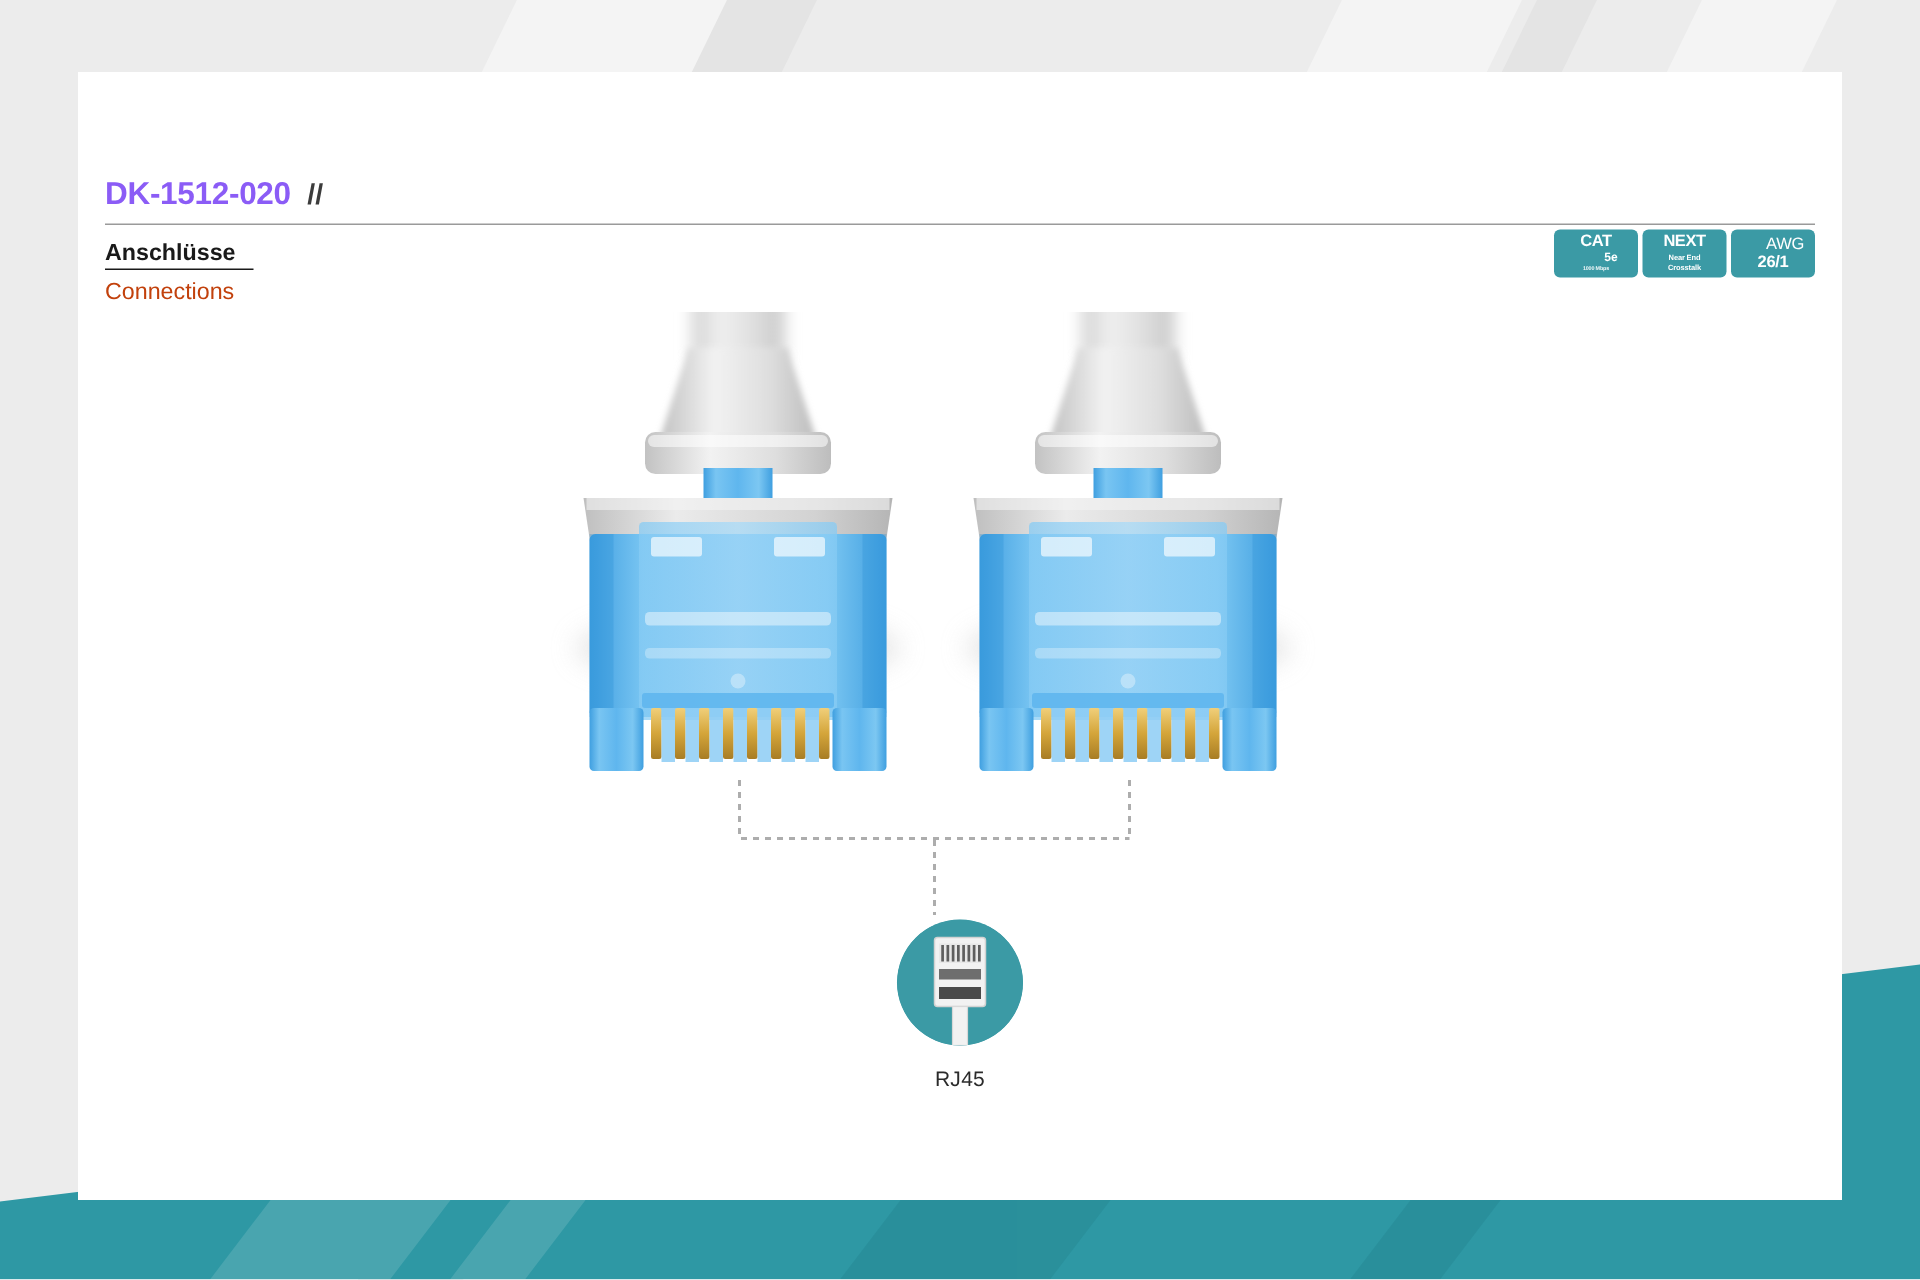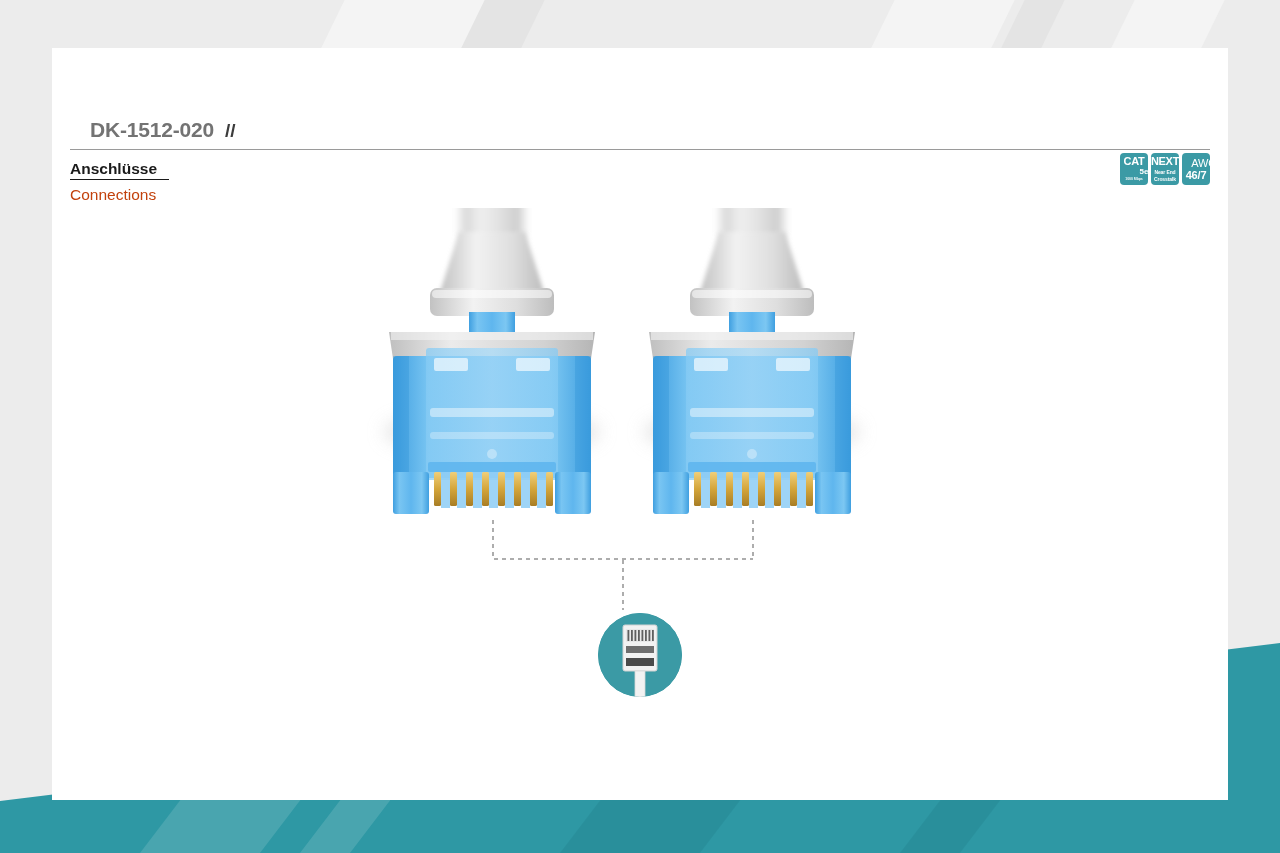--- a/index.html
+++ b/index.html
@@ -29,32 +29,32 @@
   }
 
   
   #logo-wrap { position:absolute; right:18px; top:18px; width:148px; height:42px; }
 
   
   #title-row {
     position:absolute; left:18px; top:70px; width:1140px;
     display:flex; align-items:baseline; gap:0;
   }
-  #sku { color:#737373; font-size:21px; font-weight:bold; letter-spacing:-0.2px;margin-left:20px; }
+  #sku { color:#8b5cf6; font-size:21px; font-weight:bold; letter-spacing:-0.2px; }
   #slashes { color:#3c3c3c; font-size:19px; font-weight:bold; margin:0 9px 0 11px; }
   #title-text { color:#2b2b2b; font-size:18px; letter-spacing:0.1px; }
   #title-rule {
     position:absolute; left:18px; top:101px; width:1140px; height:1px;
     background:#9a9a9a;
   }
 
   
   #badge-row { position:absolute; right:18px; top:105px; display:flex; gap:3px; }
   .badge {
-    width:28px; height:32px; border-radius:4px;
+    width:56px; height:32px; border-radius:4px;
     background:#3b9aa5;
     display:flex; flex-direction:column; align-items:center; justify-content:center;
     color:#ffffff; line-height:1;
   }
   .badge .b-main { font-size:11px; font-weight:bold; letter-spacing:-0.3px; }
   .badge .b-sub  { font-size:8px; font-weight:bold; margin-top:1px;padding-left:20px; }
   .badge .b-tiny {
     font-size:3.6px; font-weight:bold; margin-top:1.5px;
     letter-spacing:-0.1px; opacity:.92;
   }
@@ -146,21 +146,21 @@
     <div class="badge">
       <span class="b-main">NEXT</span>
       <span class="b-sub2">
         <span>Near End</span><br>
         <span>Crosstalk</span>
       </span>
     </div>
 
     <div class="badge">
       <span class="b-big">AWG</span>
-      <span class="b-num">46/7</span>
+      <span class="b-num">26/1</span>
     </div>
 
   </div>
 
   <div id="section-head">
     <div id="sec-de">Anschlüsse</div>
     <div id="sec-en">Connections</div>
   </div>
 
   <div id="stage">
@@ -310,15 +310,16 @@
         </g>
 
         <rect x="28" y="33" width="28" height="7" fill="#6e6e6e"></rect>
 
         <rect x="28" y="45" width="28" height="8" fill="#4a4a4a"></rect>
 
         <rect x="37" y="58" width="10" height="26" fill="#f2f2f2"></rect>
         <rect x="37" y="58" width="10" height="26" fill="none" stroke="#d8d8d8" stroke-width="0.8"></rect>
       </svg>
     </div>
+    <div id="rj-label">RJ45</div>
   </div>
 
 </div>
 
 </body></html>

